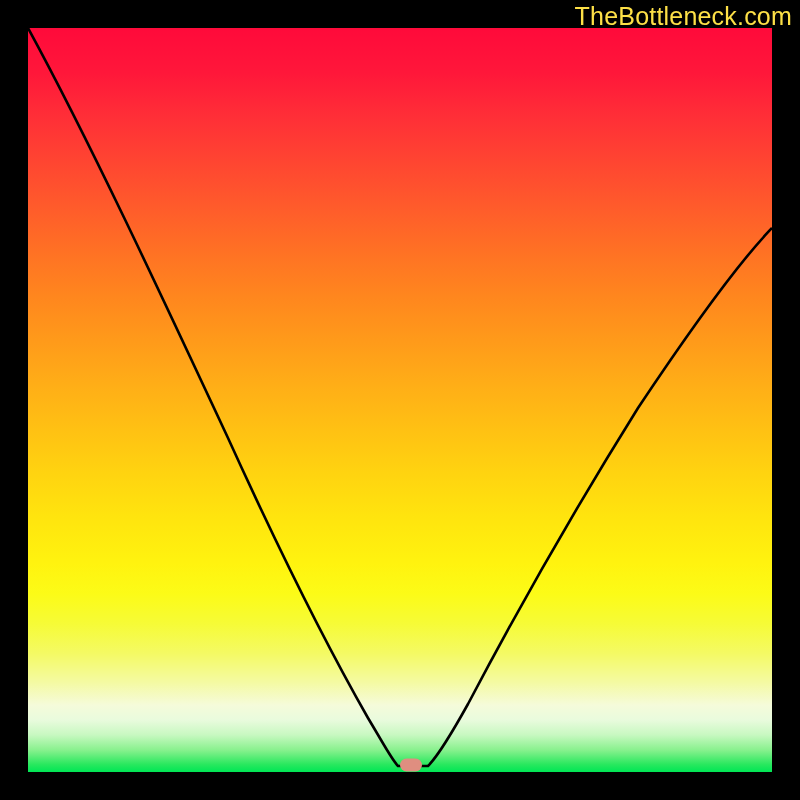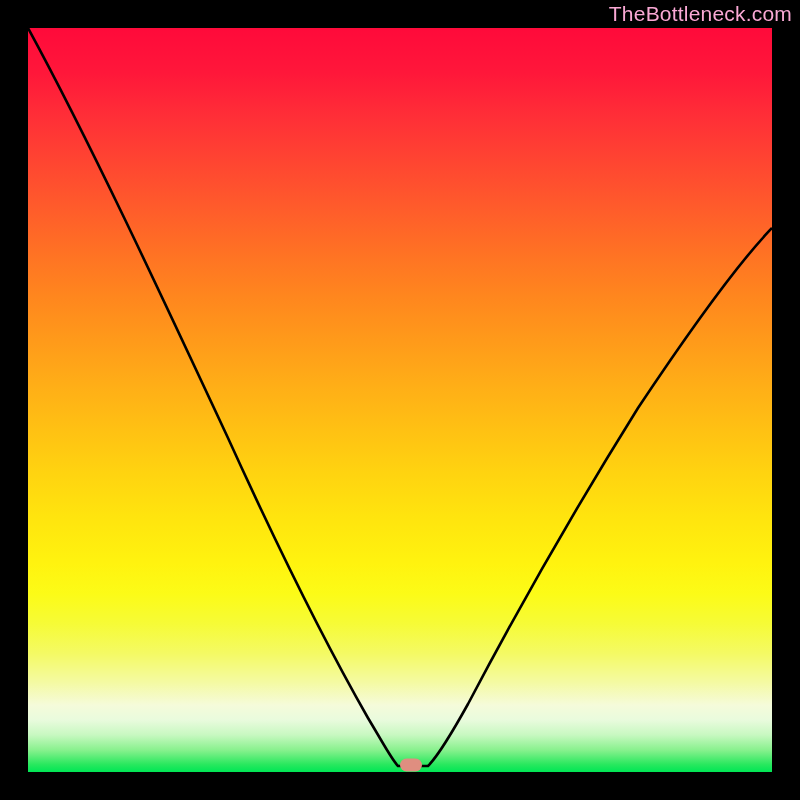--- a/index.html
+++ b/index.html
@@ -68,22 +68,22 @@
     width: 22px;
     height: 13px;
     background: #df8e80;
     border-radius: 7px;
     transform: translate(-50%, -50%);
   }
   .watermark {
     position: absolute;
     top: 2px;
     right: 8px;
-    color: #f9a8d4;
-    font-size: 21px;
+    color: #fde047;
+    font-size: 25px;
     font-weight: 400;
     letter-spacing: 0.2px;
   }
 </style>
 </head>
 <body>
 
 <div class="frame">
 
   <div class="plot-area">

